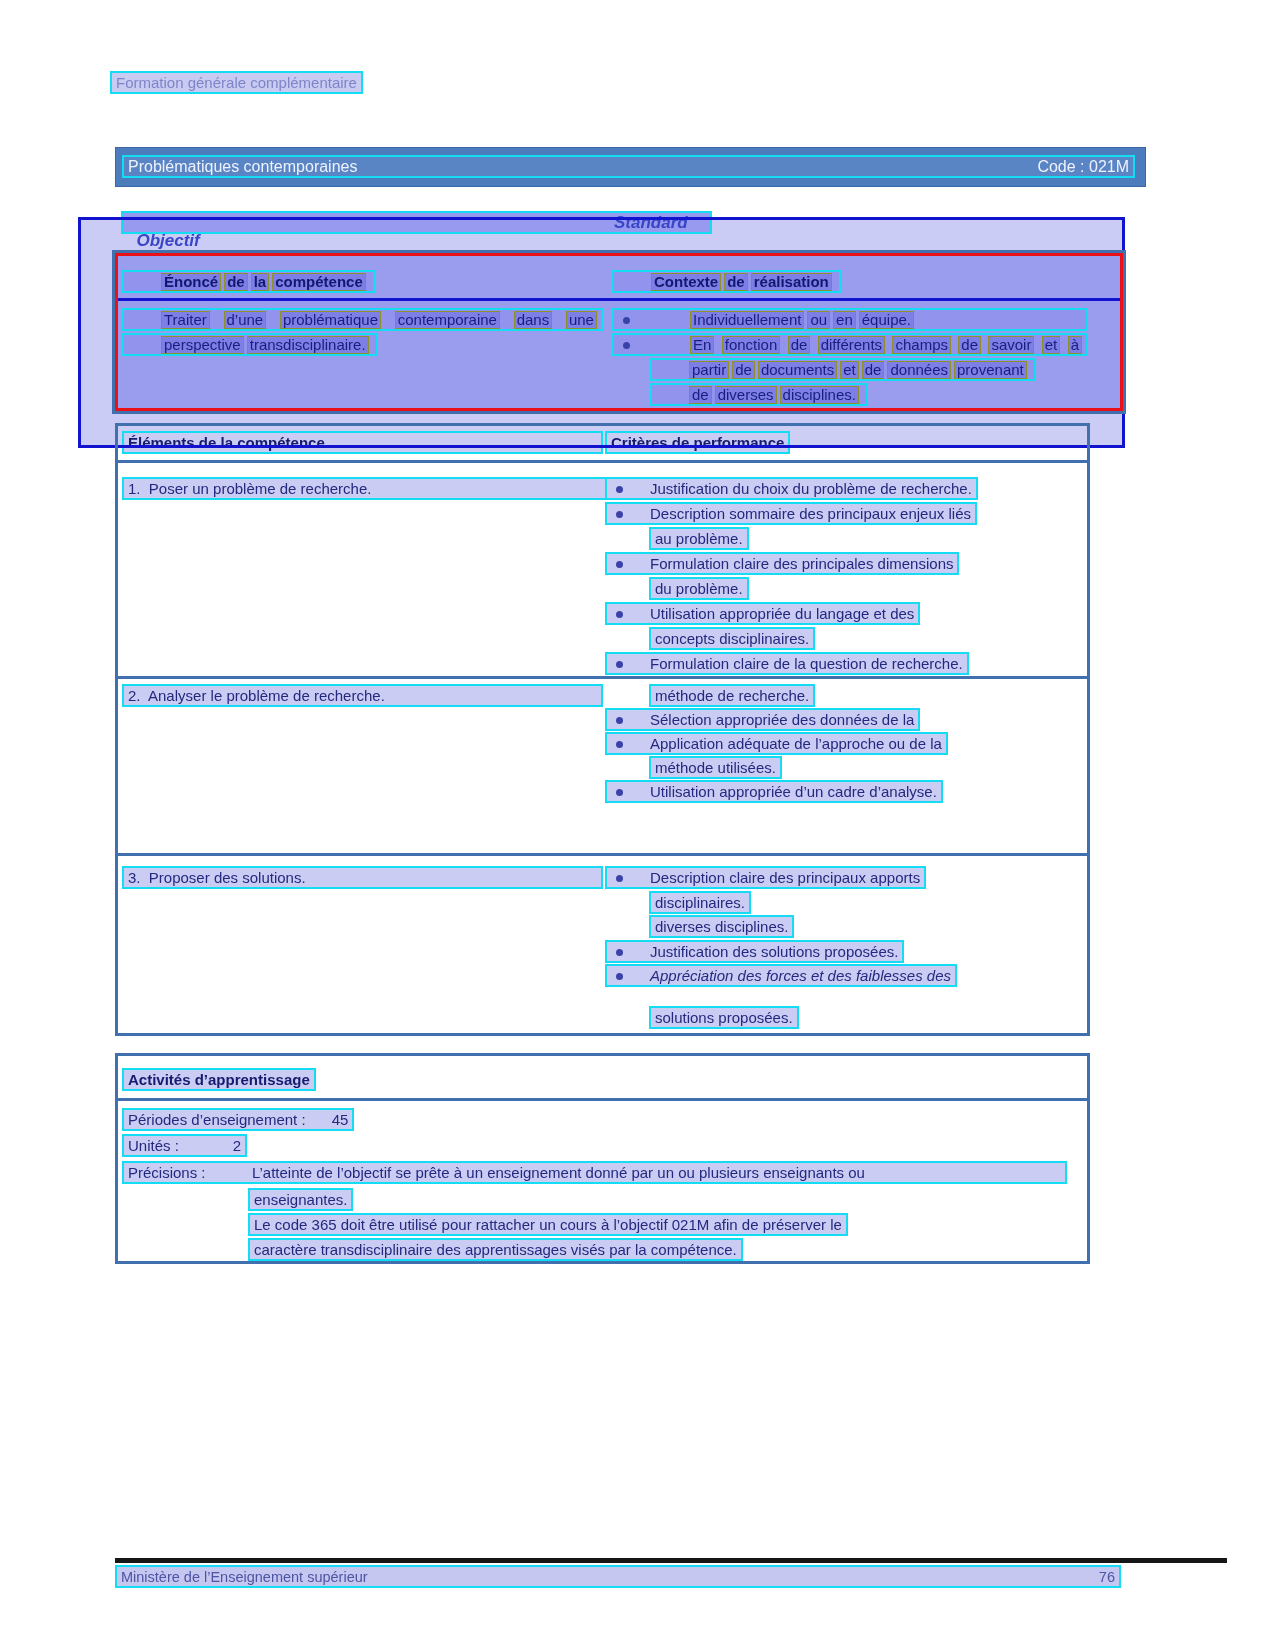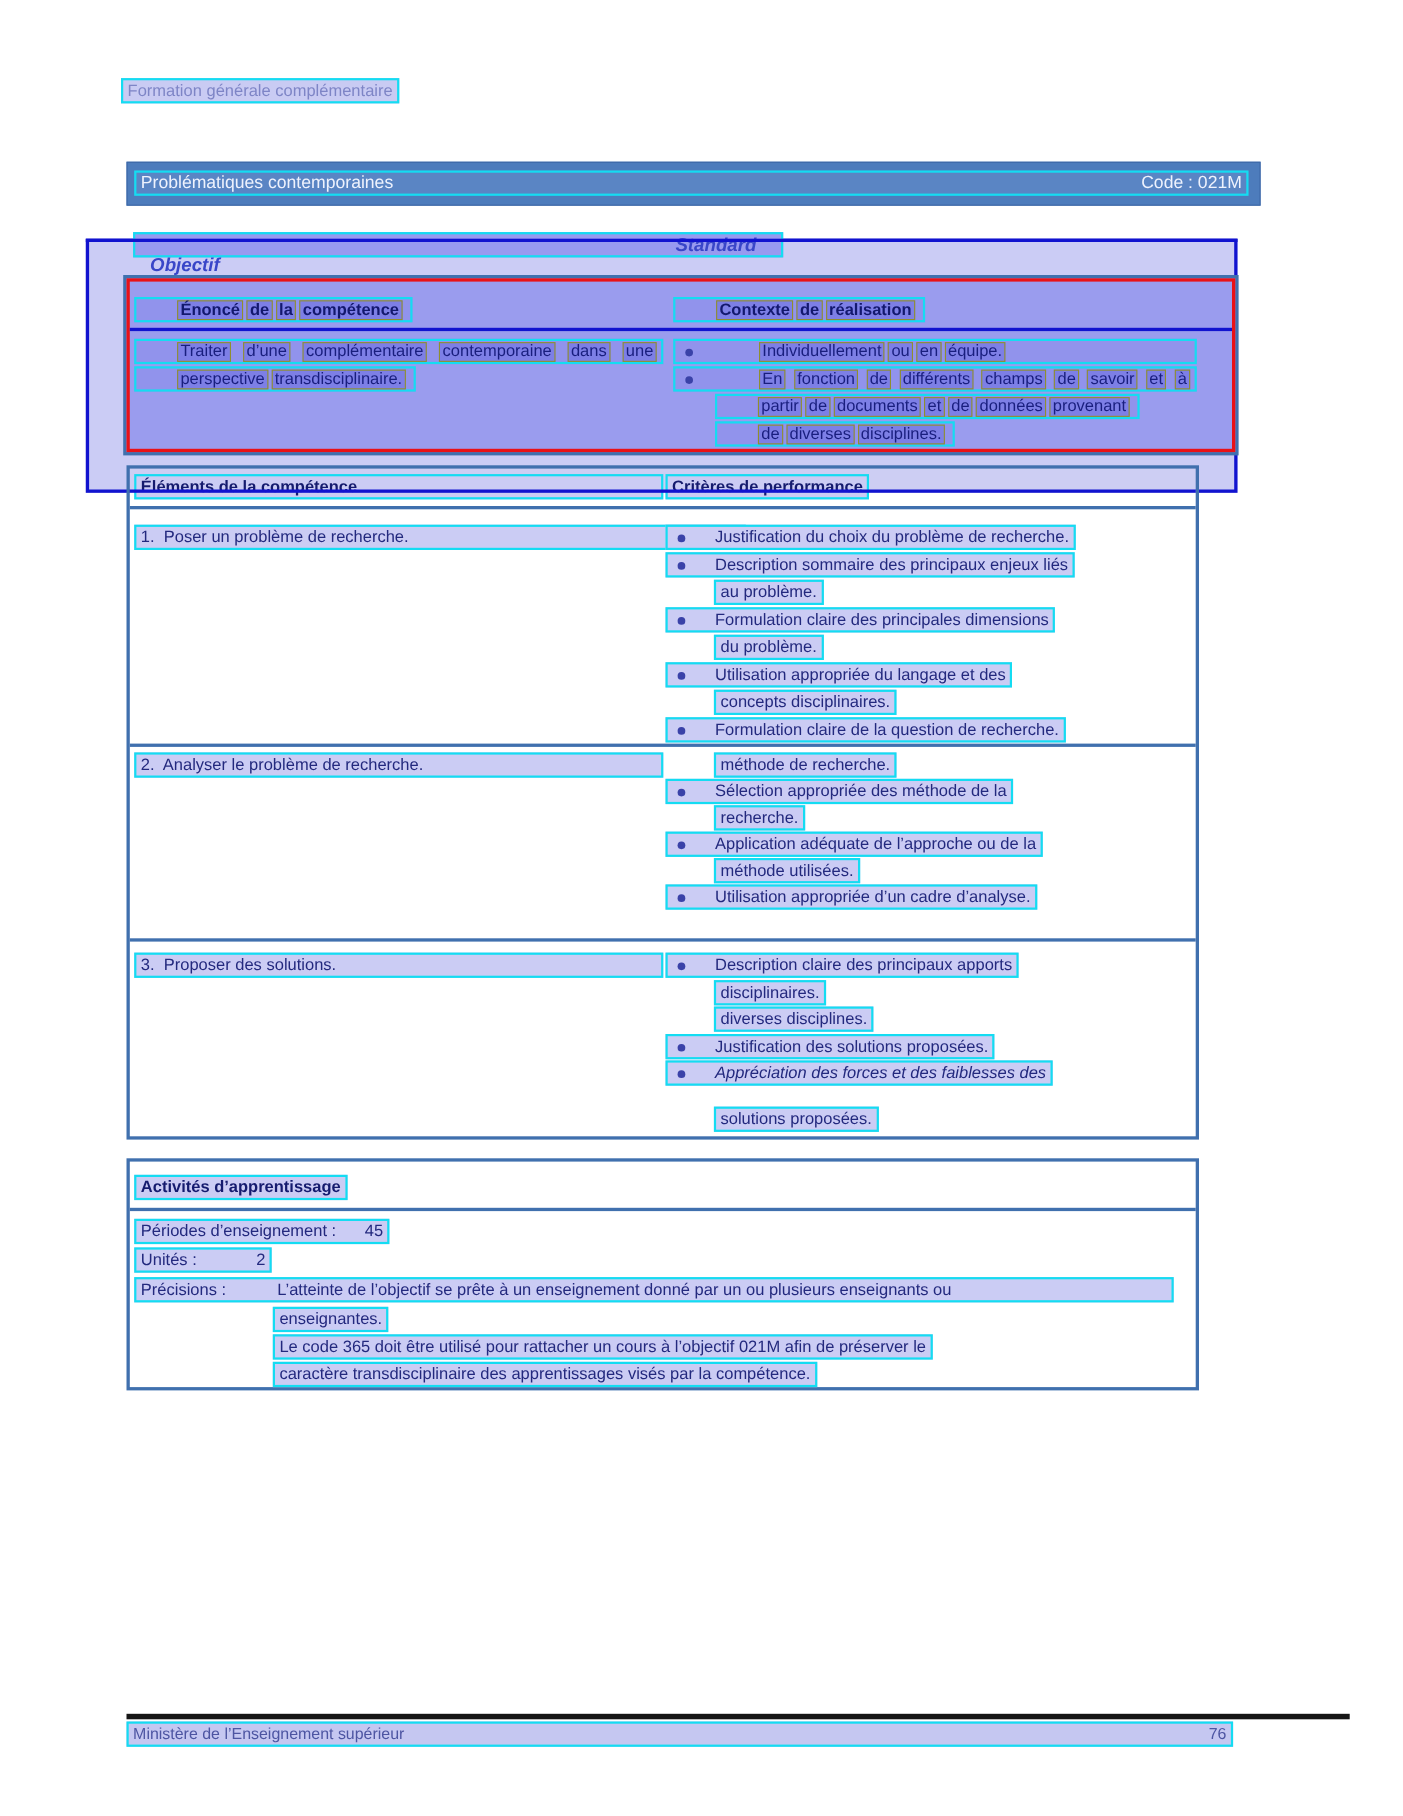--- a/index.html
+++ b/index.html
@@ -59,21 +59,21 @@
 </div>
 
 <div class="abs navy" style="left:78px;top:217px;width:1047px;height:3px;z-index:3;"></div>
 
 <div class="abs" id="enonce-table" style="left:115px;top:253px;width:1008px;height:158px;background:#9a9cee;border:3px solid #e91117;box-shadow:0 0 0 3px #4070ae;box-sizing:border-box;z-index:4;">
   <div class="band dark fit abs bold" style="left:4px;top:14px;" id="enonce-header-left"><span class="wl"><span class="w b">Énoncé</span><span class="w b">de</span><span class="w b">la</span><span class="w b">compétence</span></span></div>
   <div class="band dark fit abs bold" style="left:494px;top:14px;" id="enonce-header-right"><span class="wl"><span class="w b">Contexte</span><span class="w b">de</span><span class="w b">réalisation</span></span></div>
   <div class="abs navy" style="left:0;top:42px;width:100%;height:3px;"></div>
   <div class="abs" style="left:4px;top:52px;width:481px;" id="enonce-statement">
       <div class="line" style="margin-bottom: 2px;">
-        <span class="band dark stretch"><span class="wl jl"><span class="w">Traiter</span><span class="w">d’une</span><span class="w">complémentaire</span><span class="w">contemporaine</span><span class="w">dans</span><span class="w">une</span></span></span>
+        <span class="band dark stretch"><span class="wl jl"><span class="w">Traiter</span><span class="w">d’une</span><span class="w">problématique</span><span class="w">contemporaine</span><span class="w">dans</span><span class="w">une</span></span></span>
       </div>
       <div class="line" style="margin-bottom: 2px;"><span class="band dark fit"><span class="wl"><span class="w">perspective</span><span class="w">transdisciplinaire.</span></span></span></div>
     </div>
   <div class="abs" style="left:494px;top:52px;width:476px;" id="enonce-context">
       <div class="line" style="margin-bottom: 2px;">
         <span class="band dark stretch bullet"><span class="dot"></span><span class="wl"><span class="w">Individuellement</span><span class="w">ou</span><span class="w">en</span><span class="w">équipe.</span></span></span>
       </div>
       <div class="line" style="margin-bottom: 2px;">
         <span class="band dark stretch bullet"><span class="dot"></span><span class="wl jl"><span class="w">En</span><span class="w">fonction</span><span class="w">de</span><span class="w">différents</span><span class="w">champs</span><span class="w">de</span><span class="w">savoir</span><span class="w">et</span><span class="w">à</span></span></span>
       </div>
@@ -97,22 +97,21 @@
         <div style="margin-bottom: 2px;"><span class="band fit indent"><span>au problème.</span></span></div>
         <div style="margin-bottom: 2px;"><span class="band fit bullet"><span class="dot"></span><span>Formulation claire des principales dimensions</span></span></div>
         <div style="margin-bottom: 2px;"><span class="band fit indent"><span>du problème.</span></span></div>
         <div style="margin-bottom: 2px;"><span class="band fit bullet"><span class="dot"></span><span>Utilisation appropriée du langage et des</span></span></div>
         <div style="margin-bottom: 2px;"><span class="band fit indent"><span>concepts disciplinaires.</span></span></div>
         <div style="margin-bottom: 2px;"><span class="band fit bullet"><span class="dot"></span><span>Formulation claire de la question de recherche.</span></span></div>
       </div>
       <div class="band fit abs" style="left: 4px; top: 258px; width: 481px;">2.  Analyser le problème de recherche.</div>
       <div class="abs" style="left: 487px; top: 258px; width: 482px;">
         <div style="margin-bottom: 1px;"><span class="band fit indent"><span>méthode de recherche.</span></span></div>
-        <div style="margin-bottom: 1px;"><span class="band fit bullet"><span class="dot"></span><span>Sélection appropriée des méthode de la</span></span></div>
-        <div style="margin-bottom: 1px;"><span class="band fit indent"><span>recherche.</span></span></div>
+        <div style="margin-bottom: 1px;"><span class="band fit bullet"><span class="dot"></span><span>Sélection appropriée des données de la</span></span></div>
         <div style="margin-bottom: 1px;"><span class="band fit bullet"><span class="dot"></span><span>Application adéquate de l’approche ou de la</span></span></div>
         <div style="margin-bottom: 1px;"><span class="band fit indent"><span>méthode utilisées.</span></span></div>
         <div style="margin-bottom: 1px;"><span class="band fit bullet"><span class="dot"></span><span>Utilisation appropriée d’un cadre d’analyse.</span></span></div>
       </div>
       <div class="band fit abs" style="left: 4px; top: 440px; width: 481px;">3.  Proposer des solutions.</div>
       <div class="abs" style="left: 487px; top: 440px; width: 482px;">
         <div style="margin-bottom: 1.5px;"><span class="band fit bullet"><span class="dot"></span><span>Description claire des principaux apports</span></span></div>
         <div style="margin-bottom: 1.5px;"><span class="band fit indent"><span>disciplinaires.</span></span></div>
         <div style="margin-bottom: 1.5px;"><span class="band fit indent"><span>diverses disciplines.</span></span></div>
         <div style="margin-bottom: 1.5px;"><span class="band fit bullet"><span class="dot"></span><span>Justification des solutions proposées.</span></span></div>

